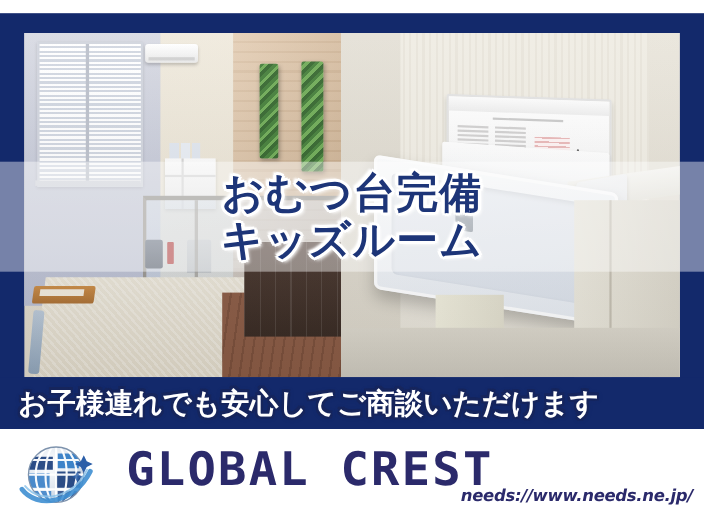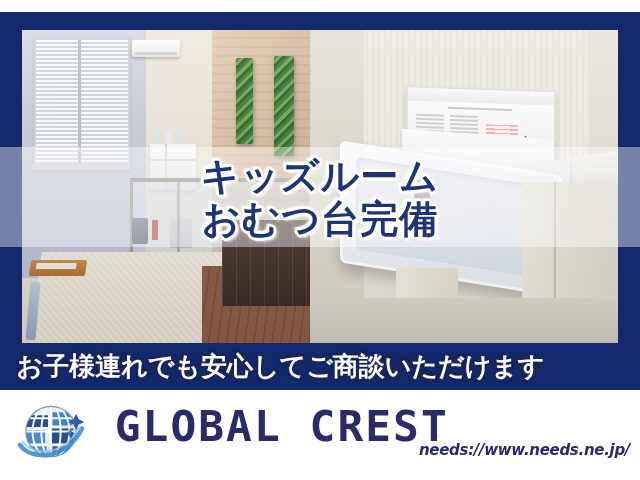--- a/index.html
+++ b/index.html
@@ -263,22 +263,22 @@
       <div class="pr-cab"></div>
       <div class="pr-cab-line"></div>
       <div class="pr-col"></div>
       <div class="pr-floor"></div>
       <div class="pr-haze"></div>
     </div>
   </div>
 
   <div class="band"></div>
   <div class="band-title">
+    <div class="band-line">おむつ台完備</div>
     <div class="band-line">キッズルーム</div>
-    <div class="band-line">おむつ台完備</div>
   </div>
 
   <div class="capbar"></div>
   <div class="capbar-txt">お子様連れでも安心してご商談いただけます</div>
 
   <div class="footer"></div>
 
   <svg class="logo-globe" viewBox="0 0 100 100">
     <defs>
       <radialGradient id="gg" cx="38%" cy="32%" r="78%">

